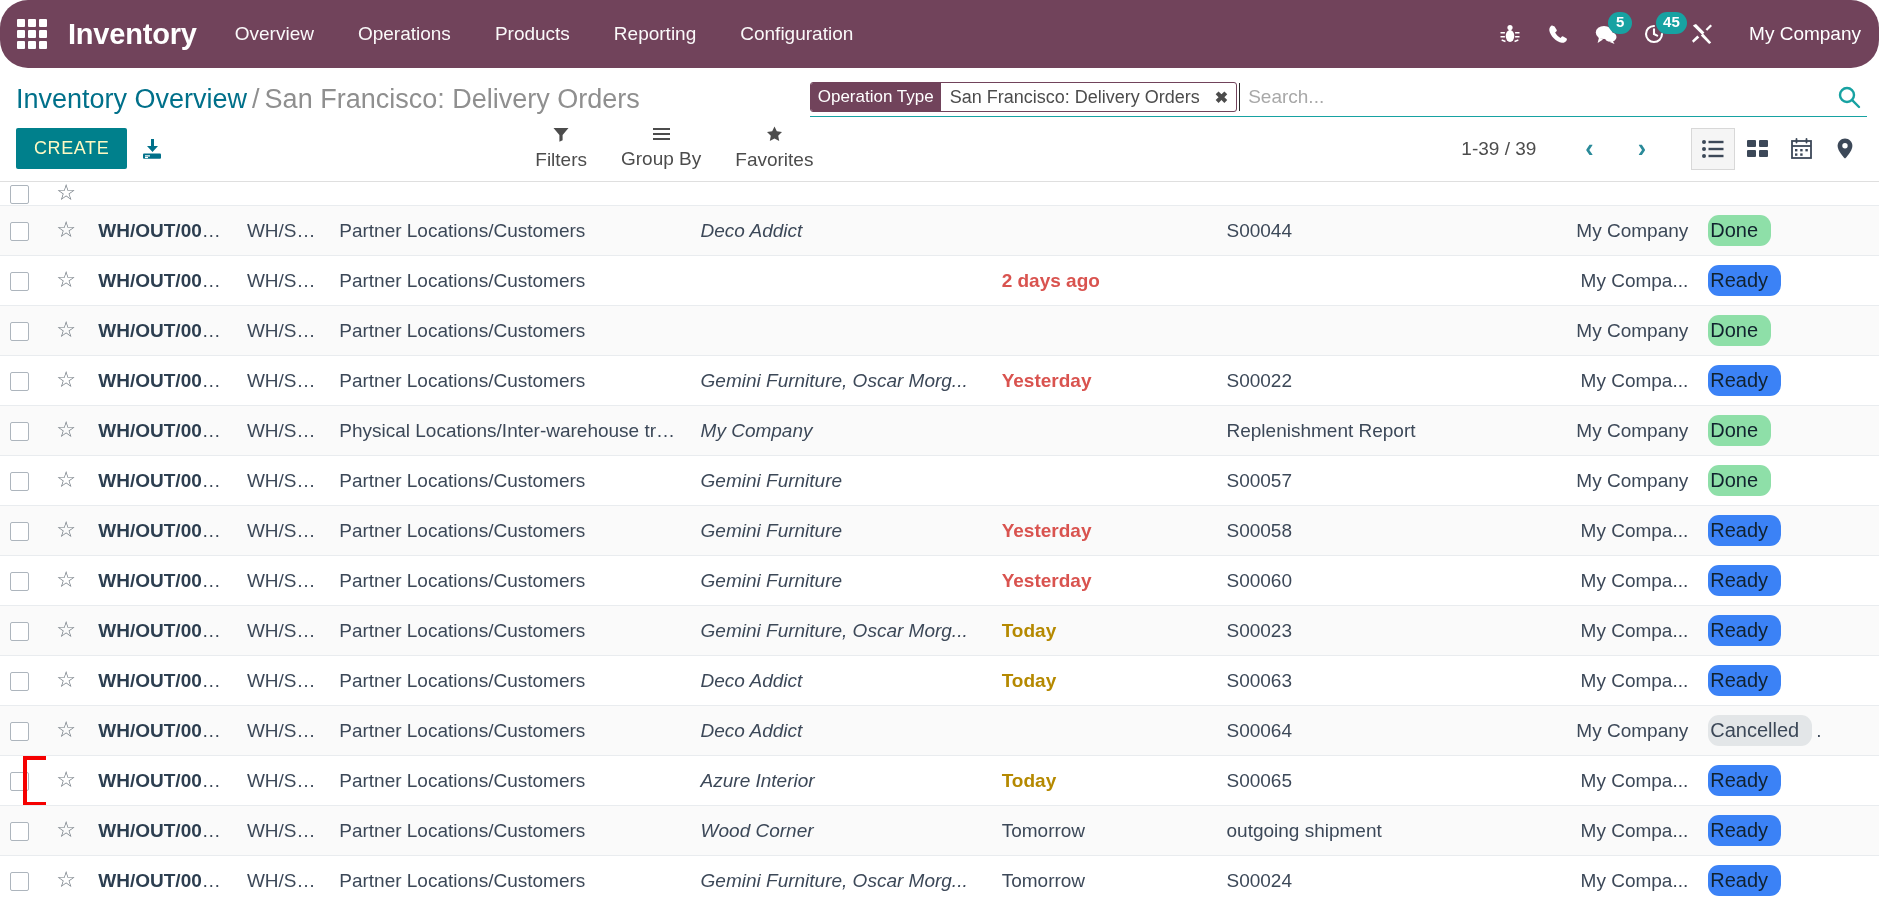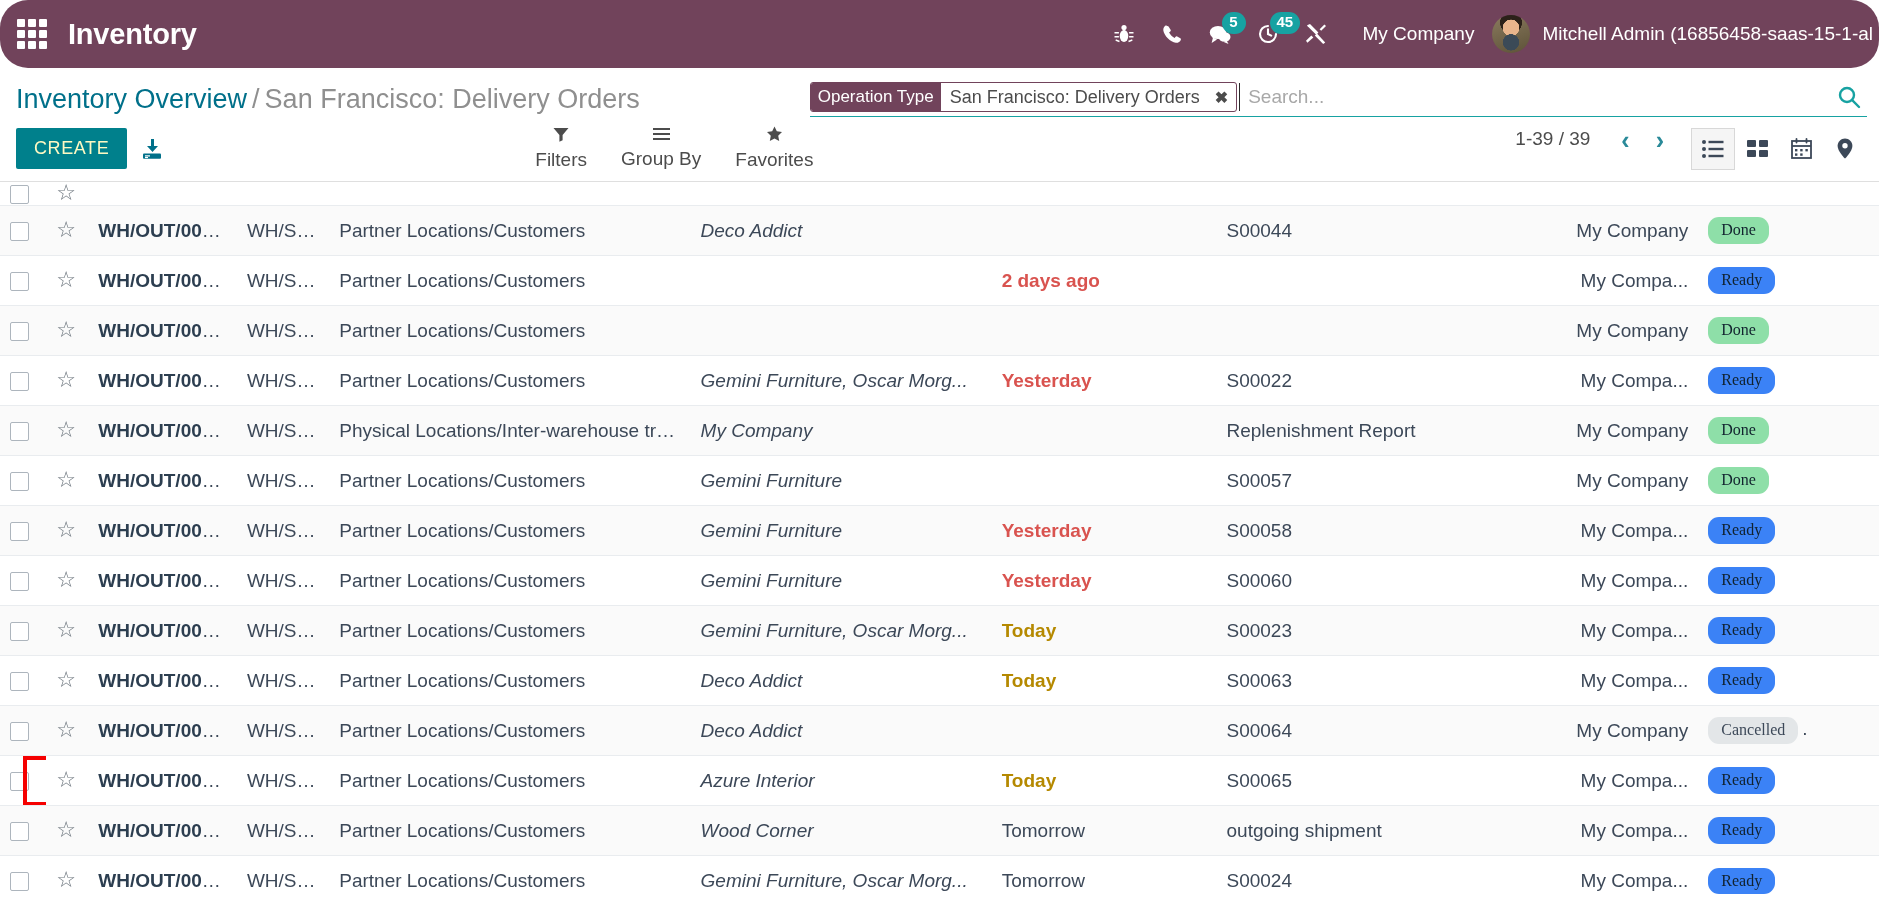--- a/index.html
+++ b/index.html
@@ -214,21 +214,21 @@
   .cp-filters .fitem {
     display: flex; align-items: center;
     font-size: 19px;
     color: #4c4c4c;
     cursor: pointer;
     gap: 7px;
     white-space: nowrap;
     flex-direction: column;
   }
 
-  .cp-right { margin-left: auto; display: flex; align-items: flex-start; gap: 0; padding-right: 4px; }
+  .cp-right { margin-left: auto; display: flex; align-items: center; gap: 18px; padding-right: 4px; }
   .pager-count { font-size: 19px; color: #4c4c4c; white-space: nowrap; margin-right: 18px; }
   .pager-btn {
     color: #2a8a99; font-size: 25px; font-weight: bold;
     padding: 0 13px; cursor: pointer; line-height: 1;
     background: none; border: none; font-family: "Liberation Sans", sans-serif;
   }
   .view-switcher { display: flex; align-items: center; margin-left: 14px; }
   .vs-btn {
     width: 44px; height: 42px;
     display: flex; align-items: center; justify-content: center;
@@ -275,26 +275,25 @@
   }
   .star-ico { color: #6c757d; font-size: 22px; cursor: pointer; display: inline-block; line-height: 1; }
   .ref-link { color: #2c3e50; font-weight: bold; cursor: pointer; }
   .date-late { color: #d9534f; font-weight: bold; }
   .date-today { color: #b58900; font-weight: bold; }
   .date-plain { color: #3c4858; }
 
   .badge {
     display: inline-block;
     border-radius: 11px;
-    padding: 3px 13px 4px 13px;
-    font-size: 16px;
+    padding: 3px 13px 4px 2px;
+    font-size: 20px;
     color: #11222e;
     line-height: 1.2;
     white-space: nowrap;
-    font-family: Liberation Serif, serif;
   }
   .badge.done { background: #8edfa8; }
   .badge.ready { background: #3b82f6; }
   .badge.cancelled { background: #e3e6e8; color: #3c4858; }
   .trailing-dot { color: #3c4858; font-size: 19px; padding-left: 4px; }
 
   
   tr.highlighted td { position: relative; background: #ffffff; }
   .hl-box {
     position: absolute;
@@ -319,20 +318,27 @@
       <i></i>
       <i></i>
       <i></i>
       <i></i>
       <i></i>
       <i></i>
       <i></i>
       <i></i>
   </div>
   <div class="brand">Inventory</div>
+  <nav class="nav-menu">
+    <a href="#">Overview</a>
+    <a href="#">Operations</a>
+    <a href="#">Products</a>
+    <a href="#">Reporting</a>
+    <a href="#">Configuration</a>
+  </nav>
   <div class="nav-spacer"></div>
 
   <div class="sys-icons">
     <div class="sys-ico">
       <svg width="20" height="22" viewBox="0 0 20 22" fill="#fff">
         <ellipse cx="10" cy="13" rx="4.3" ry="6"></ellipse>
         <circle cx="10" cy="4.6" r="2.6"></circle>
         <rect x="9.3" y="6" width="1.4" height="3"></rect>
         <rect x="0.5" y="9" width="4.4" height="1.5"></rect>
           <rect x="15.1" y="9" width="4.4" height="1.5"></rect>
@@ -368,24 +374,20 @@
         <path d="M2 2.2 L5 1 L13.4 9.5 L11.2 11.7 L2.6 3.3 Z"></path>
         <path d="M19.8 2.4 L15.6 6.6 L17.2 8.2 L21.4 4 Z" opacity=".0"></path>
         <path d="M20.2 19.6 L18.2 21 L9.8 12.6 L12 10.4 Z"></path>
         <path d="M19.4 1.4 L14.6 6.2 L16.2 7.8 L21 3 Z"></path>
         <path d="M2.4 19.8 L1 17.8 L6.3 12.5 L8.3 14.5 Z"></path>
       </svg>
     </div>
   </div>
 
   <div class="company-name">My Company</div>
-  <div class="user-block">
-    <div class="avatar"></div>
-    <span class="user-name">Mitchell Admin (16856458-saas-15-1-al</span>
-  </div>
 </div>
 
 <div class="control-panel">
 
   <div class="cp-row1">
     <div class="breadcrumb">
       <span class="crumb-link">Inventory Overview</span><span class="crumb-sep">/</span><span class="crumb-active">San Francisco: Delivery Orders</span>
     </div>
 
     <div class="searchview-wrap">

